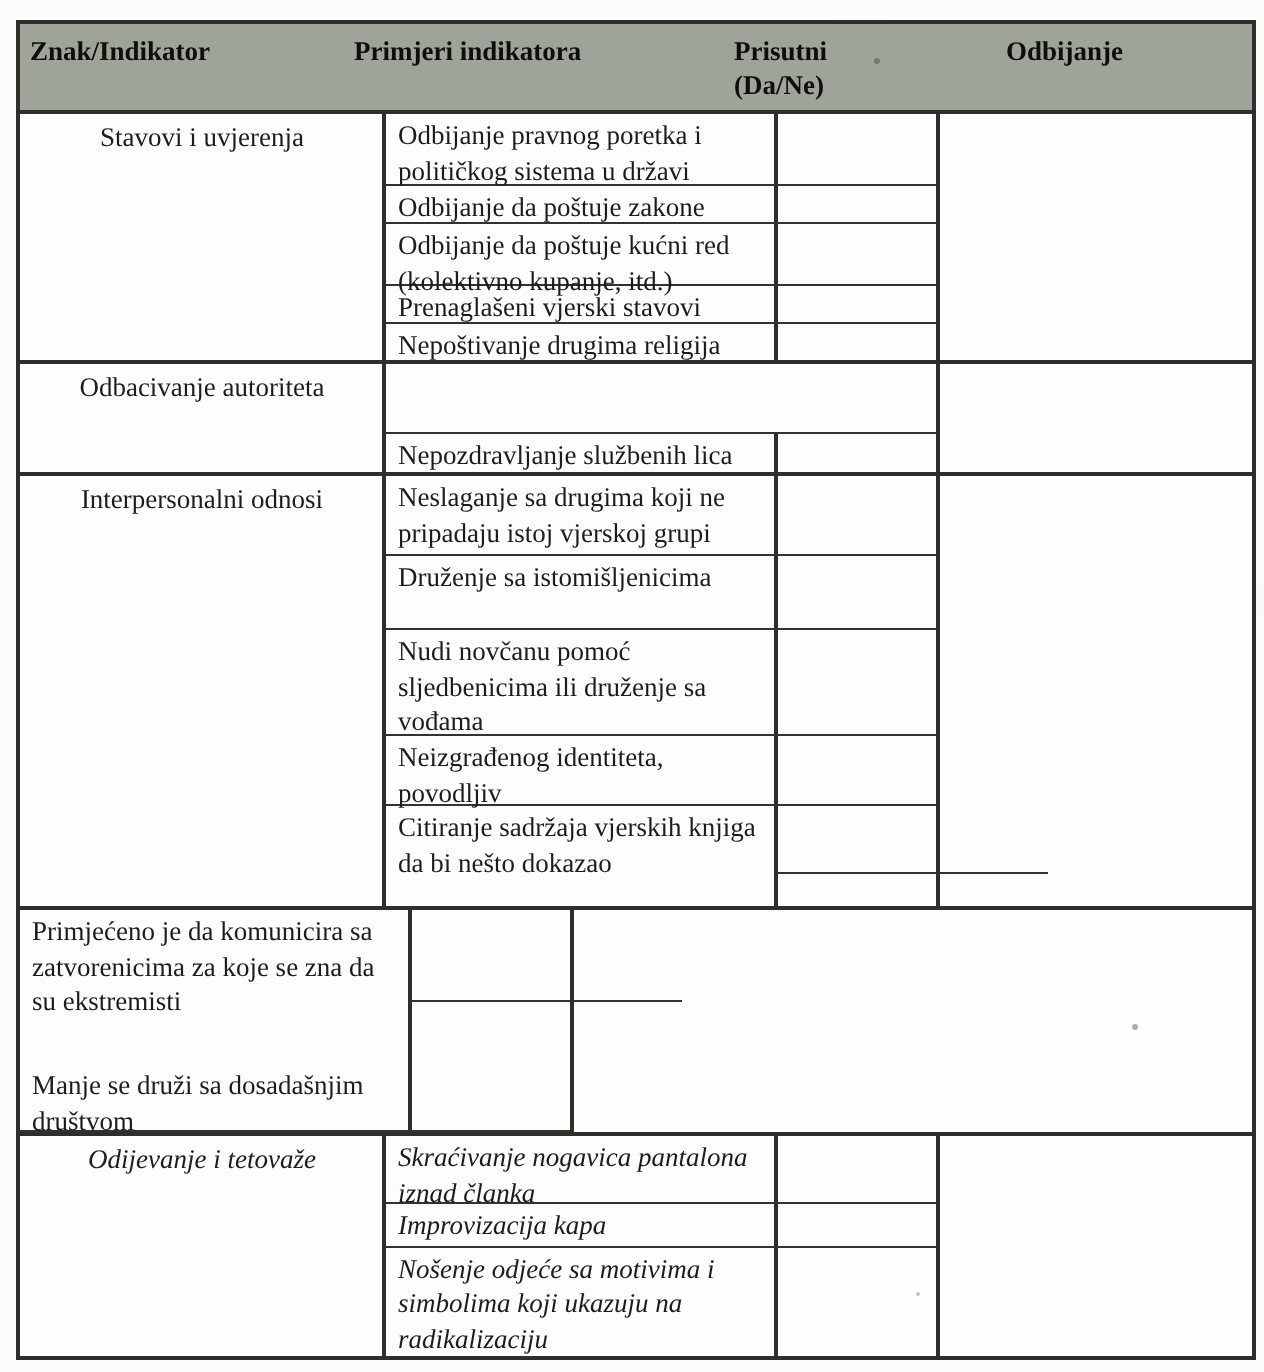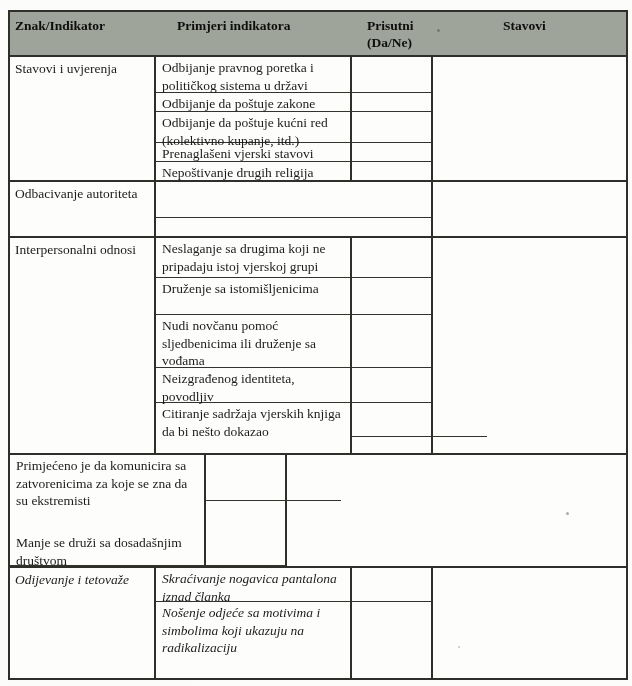--- a/index.html
+++ b/index.html
@@ -53,26 +53,27 @@
   .h4 { left: 493px; }
   
   .group {
     display: flex;
     align-items: stretch;
     border-bottom: 2px solid #2e2e2a;
     background: #fdfdfc;
   }
   .group.last { border-bottom: none; font-style: italic; }
   .c1 {
-    width: 146px;
+    width: 183px;
     flex: none;
     border-right: 2px solid #2e2e2a;
     padding: 3px 4px 0 5px;
     font-size: 13.5px;
     line-height: 17.5px;
+    text-align: center;
   }
   .mid {
     width: 275px;
     flex: none;
     display: flex;
     flex-direction: column;
   }
   .sub {
     display: flex;
     align-items: stretch;
@@ -111,21 +112,21 @@
 </head>
 <body>
 
 <div class="page">
   <div class="doc-table">
 
     <div class="thead">
       <span class="hlabel h1">Znak/Indikator</span>
       <span class="hlabel h3"><span>Prisutni</span><br><span>(Da/Ne)</span></span>
       <span class="hlabel h2">Primjeri indikatora</span>
-      <span class="hlabel h4">Stavovi</span>
+      <span class="hlabel h4">Odbijanje</span>
     </div>
 
     <div class="group" style="height:125px">
       <div class="c1"><span>Stavovi i uvjerenja</span></div>
       <div class="mid">
         <div class="sub" style="height:36px">
           <div class="ex">Odbijanje pravnog poretka i političkog sistema u državi</div>
           <div class="pr"></div>
         </div>
         <div class="sub" style="height:19px">
@@ -134,33 +135,37 @@
         </div>
         <div class="sub" style="height:31px">
           <div class="ex">Odbijanje da poštuje kućni red (kolektivno kupanje, itd.)</div>
           <div class="pr"></div>
         </div>
         <div class="sub" style="height:19px">
           <div class="ex">Prenaglašeni vjerski stavovi</div>
           <div class="pr"></div>
         </div>
         <div class="sub lastsub">
-          <div class="ex">Nepoštivanje drugih religija</div>
+          <div class="ex">Nepoštivanje drugima religija</div>
           <div class="pr"></div>
         </div>
       </div>
       <div class="c4"></div>
     </div>
 
     <div class="group" style="height:56px">
       <div class="c1"><span>Odbacivanje autoriteta</span></div>
       <div class="mid">
         <div class="sub" style="height:36px">
           <div class="pr"></div>
         </div>
+        <div class="sub lastsub">
+          <div class="ex">Nepozdravljanje službenih lica</div>
+          <div class="pr"></div>
+        </div>
       </div>
       <div class="c4"></div>
     </div>
 
     <div class="group" style="height:217px">
       <div class="c1"><span>Interpersonalni odnosi</span></div>
       <div class="mid">
         <div class="sub" style="height:40px">
           <div class="ex">Neslaganje sa drugima koji ne pripadaju istoj vjerskoj grupi</div>
           <div class="pr"></div>
@@ -197,20 +202,24 @@
         </div>
       </div>
       <div class="c4"></div>
     </div>
 
     <div class="group last" style="height:110px">
       <div class="c1"><span>Odijevanje i tetovaže</span></div>
       <div class="mid">
         <div class="sub" style="height:34px">
           <div class="ex">Skraćivanje nogavica pantalona iznad članka</div>
+          <div class="pr"></div>
+        </div>
+        <div class="sub" style="height:30px">
+          <div class="ex">Improvizacija kapa</div>
           <div class="pr"></div>
         </div>
         <div class="sub lastsub">
           <div class="ex">Nošenje odjeće sa motivima i simbolima koji ukazuju na radikalizaciju</div>
           <div class="pr"></div>
         </div>
       </div>
       <div class="c4"></div>
     </div>
 

